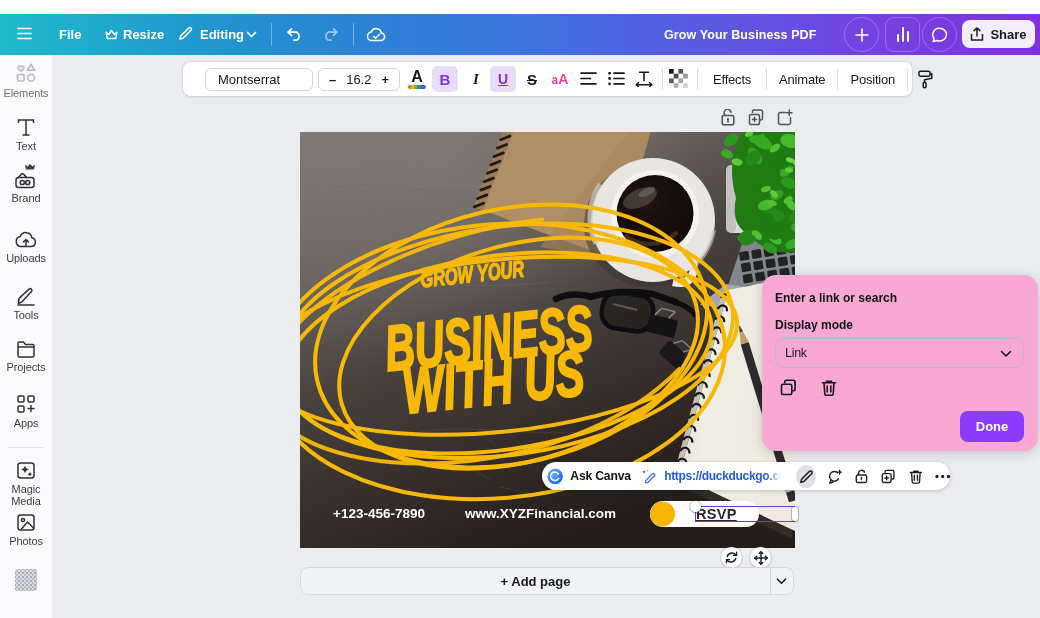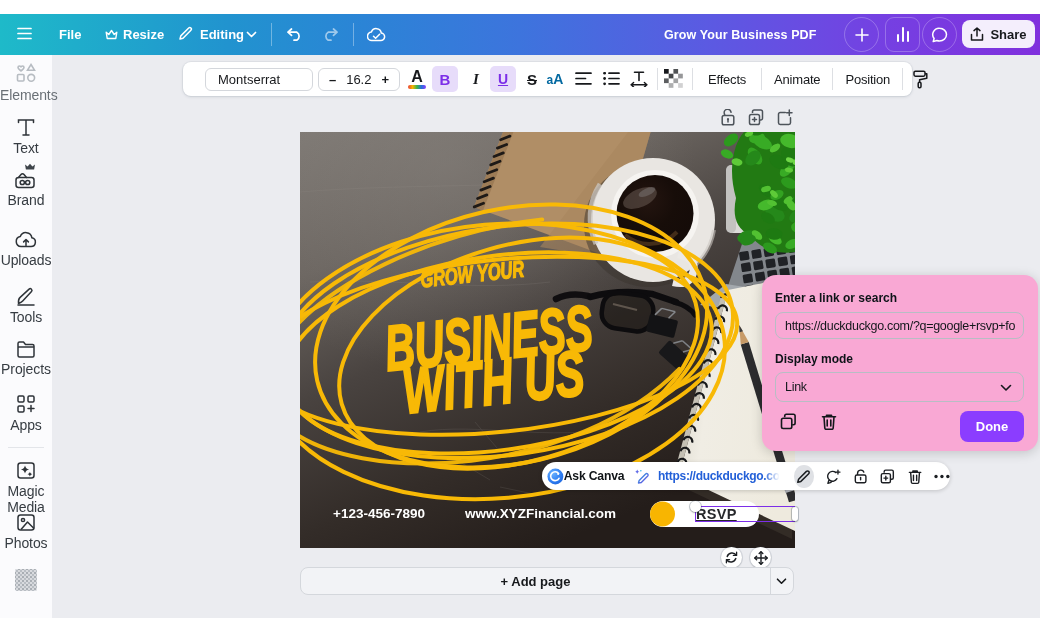--- a/index.html
+++ b/index.html
@@ -15,21 +15,21 @@
   color:#fff; font-size:13px; font-weight:700; }
 .tb-div { position:absolute; top:9px; width:1px; height:23px; background:rgba(255,255,255,.35); }
 #share { position:absolute; left:962px; top:6px; width:73px; height:28px; background:#f4eefc;
   border-radius:8px; color:#17191c; font-size:13px; font-weight:700; display:flex;
   align-items:center; justify-content:center; gap:6px; }
 .roundbtn { position:absolute; top:3px; width:35px; height:35px; border-radius:50%;
   border:1px solid rgba(255,255,255,.25); display:flex; align-items:center; justify-content:center; }
 
 #sidebar { position:absolute; left:0; top:55px; width:52px; height:563px; background:#fbfbfd; }
 .sb-item { position:absolute; left:0; width:52px; text-align:center; color:#2e3338; }
-.sb-item .lbl { font-size:14px; color:#363c42; display:block; margin-top:3px; letter-spacing:-.1px; }
+.sb-item .lbl { font-size:11px; color:#363c42; display:block; margin-top:3px; letter-spacing:-.1px; }
 .sb-item svg { display:block; margin:0 auto; }
 
 #toolbar { position:absolute; left:183px; top:62px; width:729px; height:34px; background:#fff;
   }
 #toolbar > * { flex-shrink:0; }
 #toolbar { 
   border-radius:8px; box-shadow:0 0 0 1px rgba(64,87,109,.06),0 1px 3px rgba(57,76,96,.15);
   display:flex; align-items:center; }
 .t-box { height:23px; border:1px solid #d4d7dc; border-radius:6px; display:flex;
   align-items:center; font-size:13px; color:#17191c; }
@@ -242,21 +242,21 @@
   </div>
 
   <div class="hl" style="margin-left:4px;width:26px;height:26px;display:flex;align-items:center;justify-content:center;font-size:15px;font-weight:800;color:#7c2ee8">B</div>
 
   <div style="margin-left:8px;width:20px;text-align:center;font-size:15px;font-style:italic;font-family:'Liberation Serif',serif;font-weight:600;color:#17191c">I</div>
 
   <div class="hl" style="margin-left:4px;width:26px;height:26px;display:flex;align-items:center;justify-content:center;font-size:14px;font-weight:700;color:#7c2ee8;text-decoration:underline">U</div>
 
   <div style="margin-left:5px;width:22px;text-align:center;font-size:15px;font-weight:600;color:#17191c;text-decoration:line-through">S</div>
 
-  <div style="width:24px;text-align:center;font-size:14px;font-weight:600;color:#0369a1"><span style="font-size:12px">a</span>A</div>
+  <div style="margin-left:5px;width:24px;text-align:center;font-size:14px;font-weight:600;color:#ec4899"><span style="font-size:12px">a</span>A</div>
 
   <svg style="margin-left:8px" width="17" height="14" viewBox="0 0 17 14">
       <g stroke="#17191c" stroke-width="1.7" stroke-linecap="round">
         <path d="M1 1.2h15M1 6.5h9.5M1 11.8h15"></path>
       </g>
     </svg>
 
   <svg style="margin-left:11px" width="17" height="14" viewBox="0 0 17 14">
       <g stroke="#17191c" stroke-width="1.7" stroke-linecap="round">
         <path d="M6 1.2h10M6 6.5h10M6 11.8h10"></path>
@@ -533,21 +533,21 @@
         <radialGradient id="ac1" cx="0.35" cy="0.3" r="0.9">
       <stop offset="0" stop-color="#6ab2ff"></stop>
           <stop offset="0.55" stop-color="#2f7ef2"></stop>
           <stop offset="1" stop-color="#1b5fd6"></stop>
     </radialGradient>
       </defs>
     <circle cx="9.5" cy="9.5" r="9" fill="url(#ac1)"></circle>
     <path d="M13.2 6.2 A5 5 0 1 0 13.6 11.5" fill="none" stroke="#fff" stroke-width="1.8" stroke-linecap="round"></path>
     <circle cx="12.6" cy="6.6" r="1.1" fill="#fff"></circle>
   </svg>
-  <span style="font-size:12.2px;font-weight:700;color:#101418;white-space:nowrap;letter-spacing:-.2px">Ask&nbsp;Canva</span>
+  <span style="margin-left:7px;font-size:12.2px;font-weight:700;color:#101418;white-space:nowrap;letter-spacing:-.2px">Ask&nbsp;Canva</span>
 
   <svg style="margin-left:9px" width="19" height="19" viewBox="0 0 19 19">
     <defs>
         <linearGradient id="pg" x1="0" y1="0" x2="1" y2="1">
       <stop offset="0" stop-color="#23a8dd"></stop>
           <stop offset="1" stop-color="#7845e6"></stop>
     </linearGradient>
       </defs>
     <path d="M6.2 16.8 7 13.9 14.3 6.6 a1.7 1.7 0 0 1 2.4 2.4 L9.4 16.3 6.2 16.8Z" fill="none" stroke="url(#pg)" stroke-width="1.6" stroke-linejoin="round"></path>
     <path d="M4.8 1.6c.4 1.5 1 2.1 2.5 2.5-1.5.4-2.1 1-2.5 2.5-.4-1.5-1-2.1-2.5-2.5 1.5-.4 2.1-1 2.5-2.5Z" fill="#5f6ae8"></path>
@@ -589,21 +589,20 @@
         <circle cx="9" cy="2.5" r="1.9"></circle>
         <circle cx="15.7" cy="2.5" r="1.9"></circle>
       </g>
     </svg>
 </div>
 <div id="selrect"></div>
 <div style="position:absolute;left:690px;top:501px;width:11px;height:11px;border-radius:50%;background:#fff;box-shadow:0 0 0 1px rgba(57,76,96,.25),0 1px 2px rgba(0,0,0,.25)"></div>
 <div style="position:absolute;left:792px;top:507px;width:6px;height:14px;border-radius:3px;background:#fff;box-shadow:0 0 0 1px rgba(57,76,96,.25),0 1px 2px rgba(0,0,0,.25)"></div>
 <div id="popup">
   <div class="h">Enter a link or search</div>
-  <div class="inputbox" style="margin-top:7px">https://duckduckgo.com/?q=google+rsvp+fo</div>
   <div class="h" style="margin-top:13px">Display mode</div>
   <div class="inputbox" style="margin-top:6px;height:30px;position:relative">Link
     <svg style="position:absolute;right:11px;top:11px" width="12" height="8" viewBox="0 0 12 8">
         <path d="M1.5 1.5 6 6l4.5-4.5" fill="none" stroke="#14181c" stroke-width="1.6" stroke-linecap="round" stroke-linejoin="round"></path>
       </svg>
   </div>
   <div style="margin-top:11px;margin-left:5px;display:flex;gap:24px;align-items:center">
     <svg width="17" height="17" viewBox="0 0 17 17" fill="none" stroke="#14181c" stroke-width="1.6">
       <path d="M4.7 4.2V3A1.7 1.7 0 0 1 6.4 1.3h7a1.7 1.7 0 0 1 1.7 1.7v7a1.7 1.7 0 0 1-1.7 1.7h-1.2"></path>
       <rect x="1.5" y="5.2" width="10.3" height="10.3" rx="1.7"></rect>

